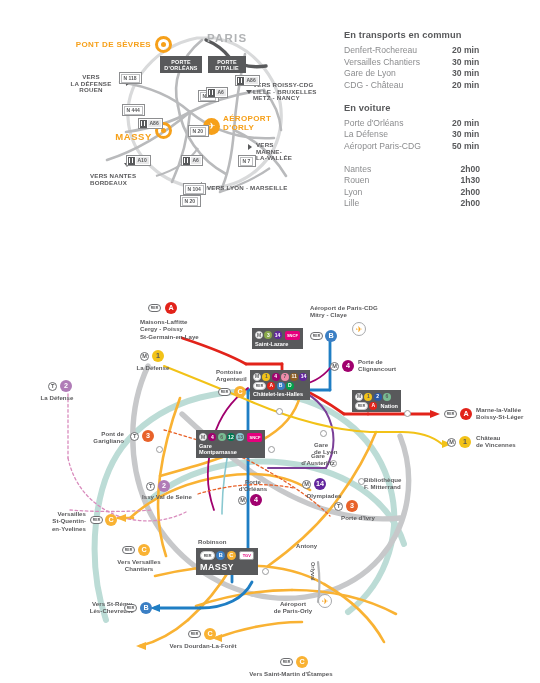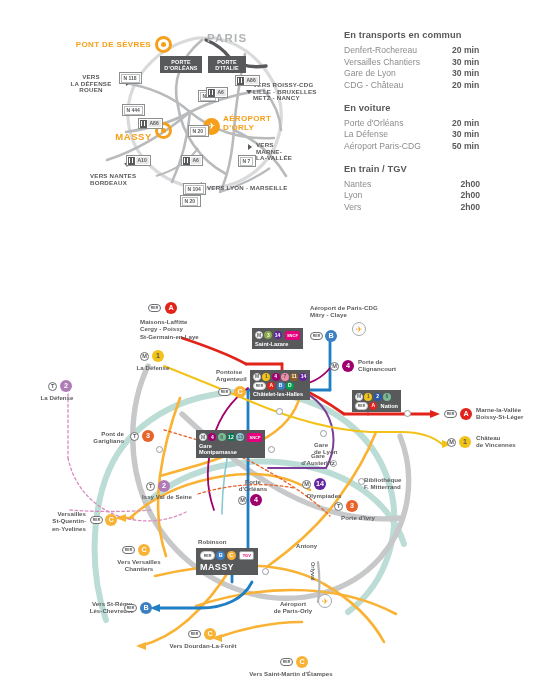--- a/index.html
+++ b/index.html
@@ -311,31 +311,34 @@
         <span class="tp-name">La Défense</span>
         <span class="tp-val">30 min</span>
       </div>
       <div class="tp-row">
         <span class="tp-name">Aéroport Paris-CDG</span>
         <span class="tp-val">50 min</span>
       </div>
     </div>
 
     <div class="tp-group">
-      <div class="tp-head">En train / TGV</div>
       <div class="tp-row tgv">
         <span class="tp-name">Nantes</span>
         <span class="tp-val">2h00</span>
       </div>
       <div class="tp-row tgv">
+        <span class="tp-name">Rouen</span>
+        <span class="tp-val">1h30</span>
+      </div>
+      <div class="tp-row tgv">
         <span class="tp-name">Lyon</span>
         <span class="tp-val">2h00</span>
       </div>
       <div class="tp-row tgv">
-        <span class="tp-name">Vers</span>
+        <span class="tp-name">Lille</span>
         <span class="tp-val">2h00</span>
       </div>
     </div>
   </div>
 
   <div id="transit-map">
     <svg width="540" height="393" viewBox="0 0 540 393">
 
       <g fill="none" stroke="#bcdcd6" stroke-width="6" stroke-linecap="round">
         <path d="M106,330 C86,270 92,190 128,150 C168,106 230,96 278,104"></path>

